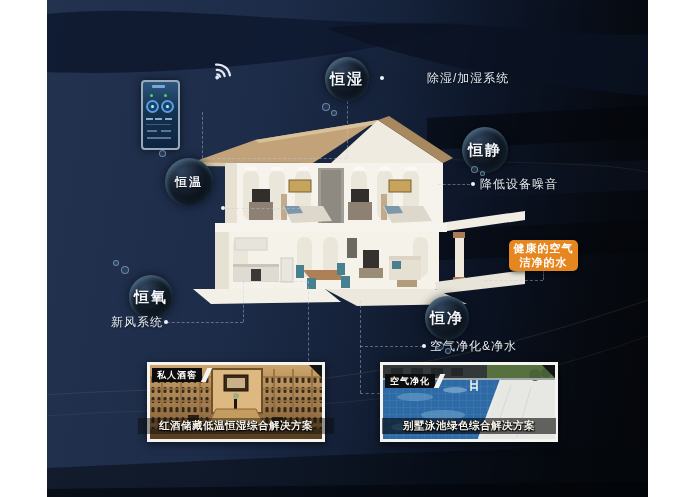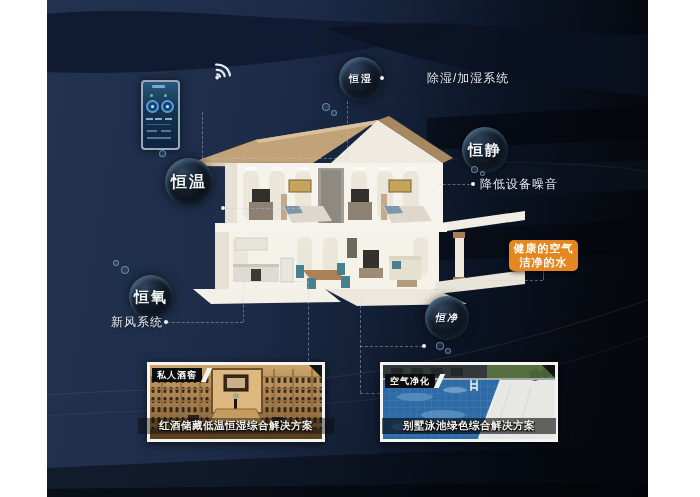--- a/index.html
+++ b/index.html
@@ -178,46 +178,47 @@
   </div>
   <svg class="wifi" viewBox="0 0 24 24">
     <g stroke="#e2eaf2" stroke-width="1.8" fill="none" stroke-linecap="round">
       <path d="M5 12 a 10 10 0 0 1 14 0"></path>
       <path d="M8 15 a 6 6 0 0 1 8 0"></path>
       <path d="M10.6 17.6 a 2.6 2.6 0 0 1 2.8 0"></path>
     </g>
     <circle cx="12" cy="19.6" r="1.5" fill="#e2eaf2"></circle>
   </svg>
 
-  <div class="bubble" style="left:292px;top:57px;width:44px;height:44px;font-size:10px;">恒湿</div>
+  <div class="bubble" style="left:278px;top:57px;width:44px;height:44px;font-size:15px;">恒湿</div>
   <div class="minib" style="left:275px;top:103px;width:6px;height:6px;"></div>
   <div class="minib" style="left:284px;top:110px;width:4px;height:4px;"></div>
   <div class="dot" style="left:333px;top:76px;"></div>
   <div class="note" style="left:343px;top:70px;padding-left:37px;">除湿/加湿系统</div>
 
   <div class="bubble" style="left:415px;top:127px;width:46px;height:46px;font-size:15px;">恒静</div>
   <div class="minib" style="left:424px;top:166px;width:5px;height:5px;"></div>
   <div class="minib" style="left:433px;top:171px;width:3px;height:3px;"></div>
   <div class="dot" style="left:424px;top:182px;"></div>
   <div class="note" style="left:433px;top:176px;">降低设备噪音</div>
 
-  <div class="bubble" style="left:118px;top:158px;width:48px;height:48px;font-size:16px;">恒温</div>
+  <div class="bubble" style="left:118px;top:158px;width:48px;height:48px;font-size:12px;">恒温</div>
   <div class="minib" style="left:112px;top:150px;width:5px;height:5px;"></div>
   <div class="dot" style="left:174px;top:206px;"></div>
 
   <div class="bubble" style="left:82px;top:275px;width:44px;height:44px;font-size:15px;">恒氧</div>
   <div class="minib" style="left:74px;top:266px;width:6px;height:6px;"></div>
   <div class="minib" style="left:66px;top:260px;width:4px;height:4px;"></div>
   <div class="note" style="left:64px;top:314px;">新风系统</div>
   <div class="dot" style="left:117px;top:320px;"></div>
 
-  <div class="bubble" style="left:378px;top:296px;width:44px;height:44px;font-size:10px;font-style:italic;">恒净</div>
+  <div class="bubble" style="left:378px;top:296px;width:44px;height:44px;font-size:15px;">恒净</div>
   <div class="minib" style="left:389px;top:342px;width:6px;height:6px;"></div>
   <div class="minib" style="left:398px;top:348px;width:4px;height:4px;"></div>
   <div class="dot" style="left:375px;top:344px;"></div>
+  <div class="note" style="left:383px;top:338px;">空气净化&amp;净水</div>
 
   <div class="obox" style="left:462px;top:240px;width:69px;height:30px;font-size:11px;line-height:14px;padding-top:1px;border-radius:5px;">
     <div>健康的空气</div>
     <div>洁净的水</div>
   </div>
 
   <div class="card" style="left:100px;top:362px;">
     <svg width="172" height="74" viewBox="0 0 172 74">
       <defs>
         <linearGradient id="wood" x1="0" y1="0" x2="0" y2="1">

